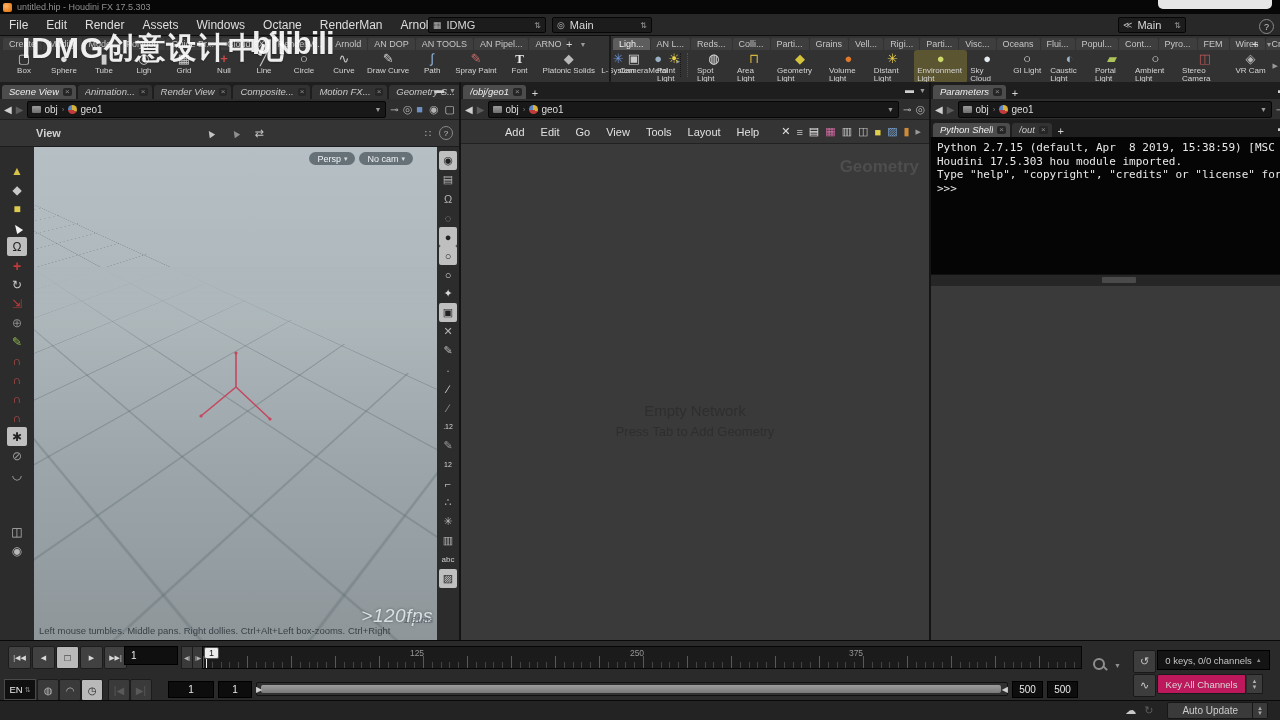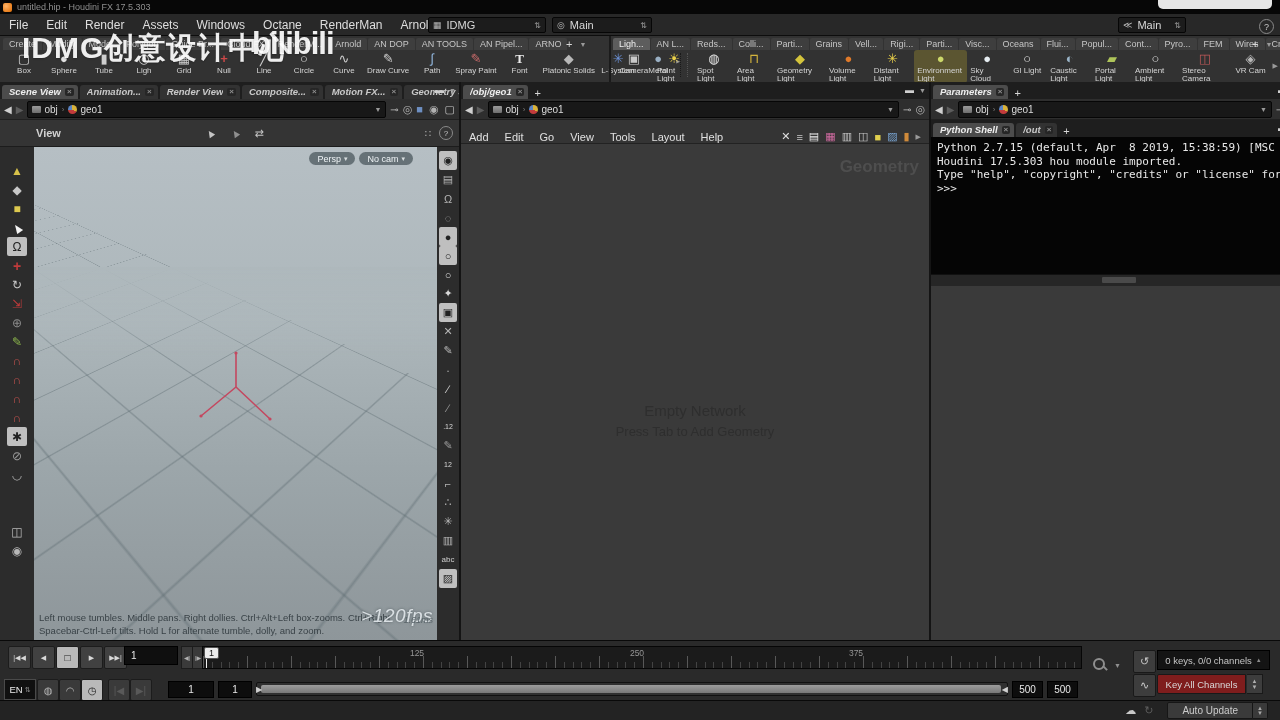--- a/index.html
+++ b/index.html
@@ -47,21 +47,21 @@
   .shelf-scroll{font-size:7px;color:#9a9a9a;align-self:center;padding:0 2px;}
   
   .wm-cn{position:absolute;left:22px;top:28px;font-size:30px;font-weight:bold;color:#fff;
          opacity:.92;letter-spacing:1px;z-index:50;text-shadow:0 1px 2px rgba(0,0,0,.25);}
   .wm-bili{position:absolute;left:252px;top:26px;font-size:31px;font-weight:800;color:#fff;opacity:.92;
            letter-spacing:-1px;z-index:50;text-shadow:0 1px 2px rgba(0,0,0,.25);}
   
   .pane{position:absolute;top:82px;height:558px;background:#3a3a3a;}
   .tabbar{height:17px;background:#1e1e1e;display:flex;align-items:flex-end;padding-left:2px;position:relative;}
   .ptab{display:flex;align-items:center;gap:4px;background:#323232;border-radius:3px 3px 0 0;
-        padding:1px 4px 2px 7px;margin-right:2px;max-width:86px;font-weight:bold;}
+        padding:1px 4px 2px 7px;margin-right:2px;max-width:86px;}
   .ptab[data-active="true"]{background:#4c4c4c;}
   .ptab-label{font-size:9.5px;font-style:italic;color:#c9c9c9;white-space:nowrap;overflow:hidden;}
   .ptab[data-active="true"] .ptab-label{color:#eee;}
   .ptab::after{content:"×";font-size:8px;color:#8f8f8f;background:#262626;border-radius:2px;
                padding:0 2px;line-height:8px;}
   .tab-extra{position:absolute;right:3px;top:3px;display:flex;gap:5px;align-items:center;}
   .tab-extra .panel-ic{font-size:9px;color:#cfcfcf;}
   .tab-extra .caret{font-size:7px;color:#9a9a9a;}
   .pathbar{height:21px;background:#2e2e2e;border-bottom:1px solid #202020;display:flex;align-items:center;
            gap:4px;padding:0 4px;box-sizing:border-box;}
@@ -111,22 +111,22 @@
         display:flex;align-items:center;padding:0 8px;gap:3px;}
   .pill::after{content:"▾";font-size:7px;color:#d8dee0;}
   .axis-svg{position:absolute;left:160px;top:196px;z-index:3;}
   .vp-help{position:absolute;left:5px;bottom:4px;z-index:4;}
   .vp-help div{font-size:9.5px;line-height:13px;color:#394247;}
   .fps-overlay{position:absolute;right:4px;bottom:14px;font-size:19px;font-weight:normal;font-style:italic;
                color:rgba(228,234,237,.9);text-shadow:0 0 3px rgba(70,80,86,.8);z-index:4;letter-spacing:.5px;}
   .ms-overlay{position:absolute;right:4px;bottom:16px;font-size:9px;font-style:italic;color:#5a656a;z-index:4;}
   
   #network-pane{left:461px;width:468px;}
-  .netmenu{height:23px;background:#343434;border-bottom:1px solid #222;display:flex;align-items:flex-end;
-           position:relative;}
+  .netmenu{height:23px;background:#343434;border-bottom:1px solid #222;display:flex;align-items:center;
+           padding-left:36px;position:relative;}
   .netmenu .menu-item{font-size:11px;color:#e0e0e0;padding:0 8px;}
   .net-icons{position:absolute;right:8px;display:flex;gap:6px;align-items:center;}
   .net-icon{font-size:11px;}
   .net-canvas{position:relative;height:497px;background:#3a3a3a;}
   .ctx-label{position:absolute;top:13px;right:10px;font-size:17px;font-weight:bold;color:#4e4e4e;}
   .empty-title{position:absolute;top:258px;width:100%;text-align:center;font-size:15px;color:#2e2e2e;}
   .empty-sub{position:absolute;top:280px;width:100%;text-align:center;font-size:13px;color:#2e2e2e;}
   
   #params-pane{left:931px;width:371px;}
   .params-body{position:relative;height:355px;border-bottom:2px solid #141414;box-sizing:border-box;}
@@ -177,21 +177,21 @@
   .mag-wrap{position:absolute;left:1092px;top:16px;display:flex;align-items:center;gap:6px;}
   .mag-icon{position:relative;width:16px;height:16px;}
   .mag-icon::before{content:"";position:absolute;left:1px;top:1px;width:8px;height:8px;border:2px solid #8f8f8f;border-radius:50%;}
   .mag-icon::after{content:"";position:absolute;left:10px;top:10px;width:6px;height:2px;background:#8f8f8f;transform:rotate(45deg);}
   .mag-caret{font-size:7px;color:#8f8f8f;}
   .stack-btn{position:absolute;left:1133px;width:21px;height:21px;background:#3d3d3d;border:1px solid #191919;
              border-radius:2px;color:#c8c8c8;font-size:11px;display:flex;align-items:center;justify-content:center;}
   .keys-box{position:absolute;left:1157px;top:9px;width:113px;height:20px;background:#141414;border:1px solid #000;
             color:#c4c4c4;font-size:9.5px;display:flex;align-items:center;justify-content:center;gap:4px;box-sizing:border-box;}
   .keys-box::after{content:"▲";font-size:6px;color:#8a8a8a;}
-  .keyall-btn{position:absolute;left:1157px;top:33px;width:89px;height:20px;background:#7f1d1d;border:1px solid #191919;
+  .keyall-btn{position:absolute;left:1157px;top:33px;width:89px;height:20px;background:#be185d;border:1px solid #191919;
               border-radius:2px 0 0 2px;color:#d8d8d8;font-size:9.5px;display:flex;align-items:center;justify-content:center;box-sizing:border-box;}
   .keyall-spin{position:absolute;left:1247px;top:33px;width:16px;height:20px;background:#3d3d3d;border:1px solid #191919;
                border-left:none;color:#b0b0b0;font-size:6px;display:flex;flex-direction:column;align-items:center;justify-content:center;line-height:6px;box-sizing:border-box;}
   
   .statusbar{position:absolute;left:0;top:700px;width:1280px;height:20px;background:#232323;
              border-top:1px solid #090909;display:flex;align-items:center;justify-content:flex-end;
              gap:8px;padding-right:12px;box-sizing:border-box;}
   .sb-ic{font-size:11px;}
   .update-btn{height:15px;background:#3a3a3a;border:1px solid #161616;border-radius:2px 0 0 2px;color:#cccccc;
               font-size:10px;display:flex;align-items:center;padding:0 14px;}
@@ -567,21 +567,20 @@
           <circle cx="42" cy="10" r="1.6" fill="#c4475f"></circle>
           <circle cx="7" cy="73" r="1.6" fill="#c4475f"></circle>
           <circle cx="76" cy="76" r="1.6" fill="#c4475f"></circle>
         </svg>
         <div class="pills">
           <span class="pill">Persp</span>
           <span class="pill">No cam</span>
         </div>
         <div class="vp-help">
           <div>Left mouse tumbles. Middle pans. Right dollies. Ctrl+Alt+Left box-zooms. Ctrl+Right</div>
-          <div>Spacebar-Ctrl-Left tilts. Hold L for alternate tumble, dolly, and zoom.</div>
         </div>
         <div class="fps-overlay">&gt;120fps</div>
         <div class="ms-overlay">1.61ms</div>
       </div>
       <div class="vt-strip right">
         <div style="display:flex;flex-direction:column;align-items:center;">
 
         <div class="vt-btn" data-active="true" style="color:#2a2a2a">◉</div>
             <div class="vt-btn" style="color:#b5b5b5">▤</div>
             <div class="vt-btn" style="color:#b5b5b5">Ω</div>

